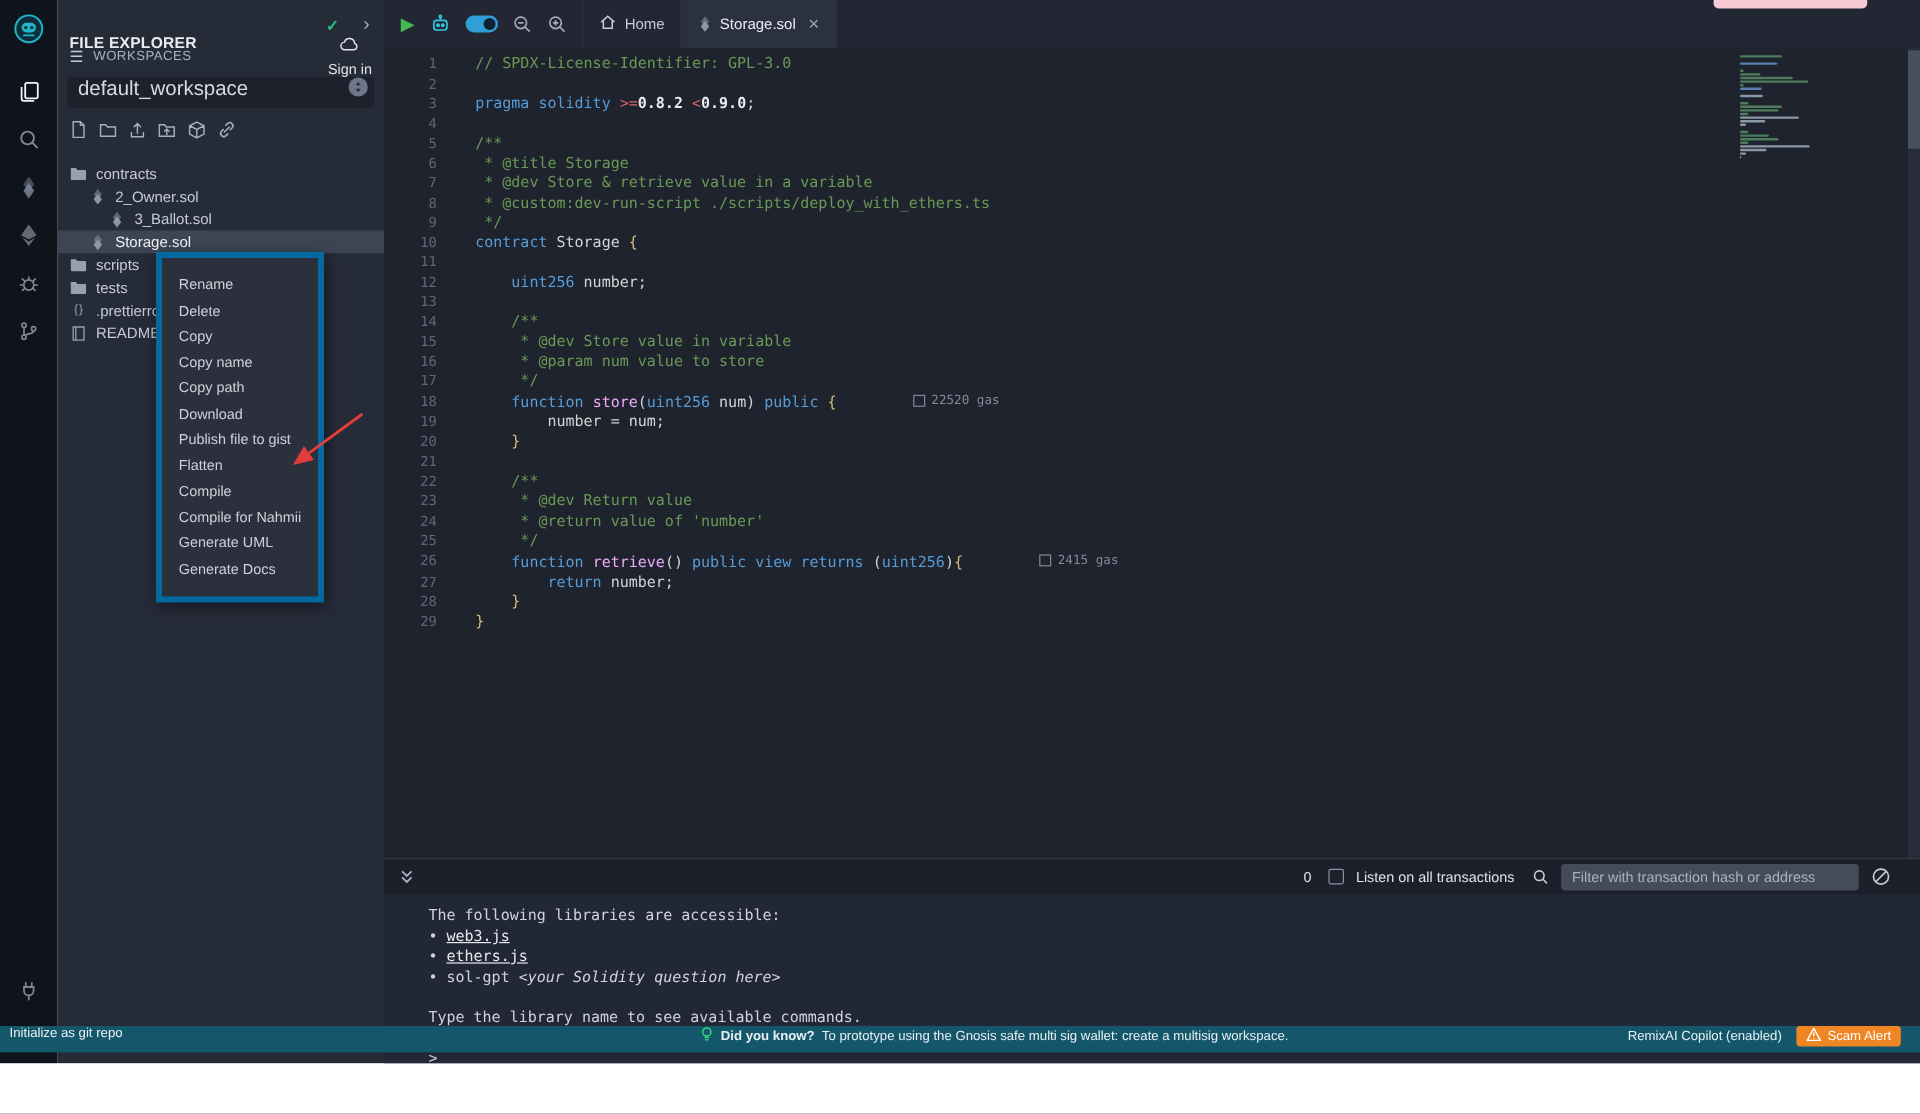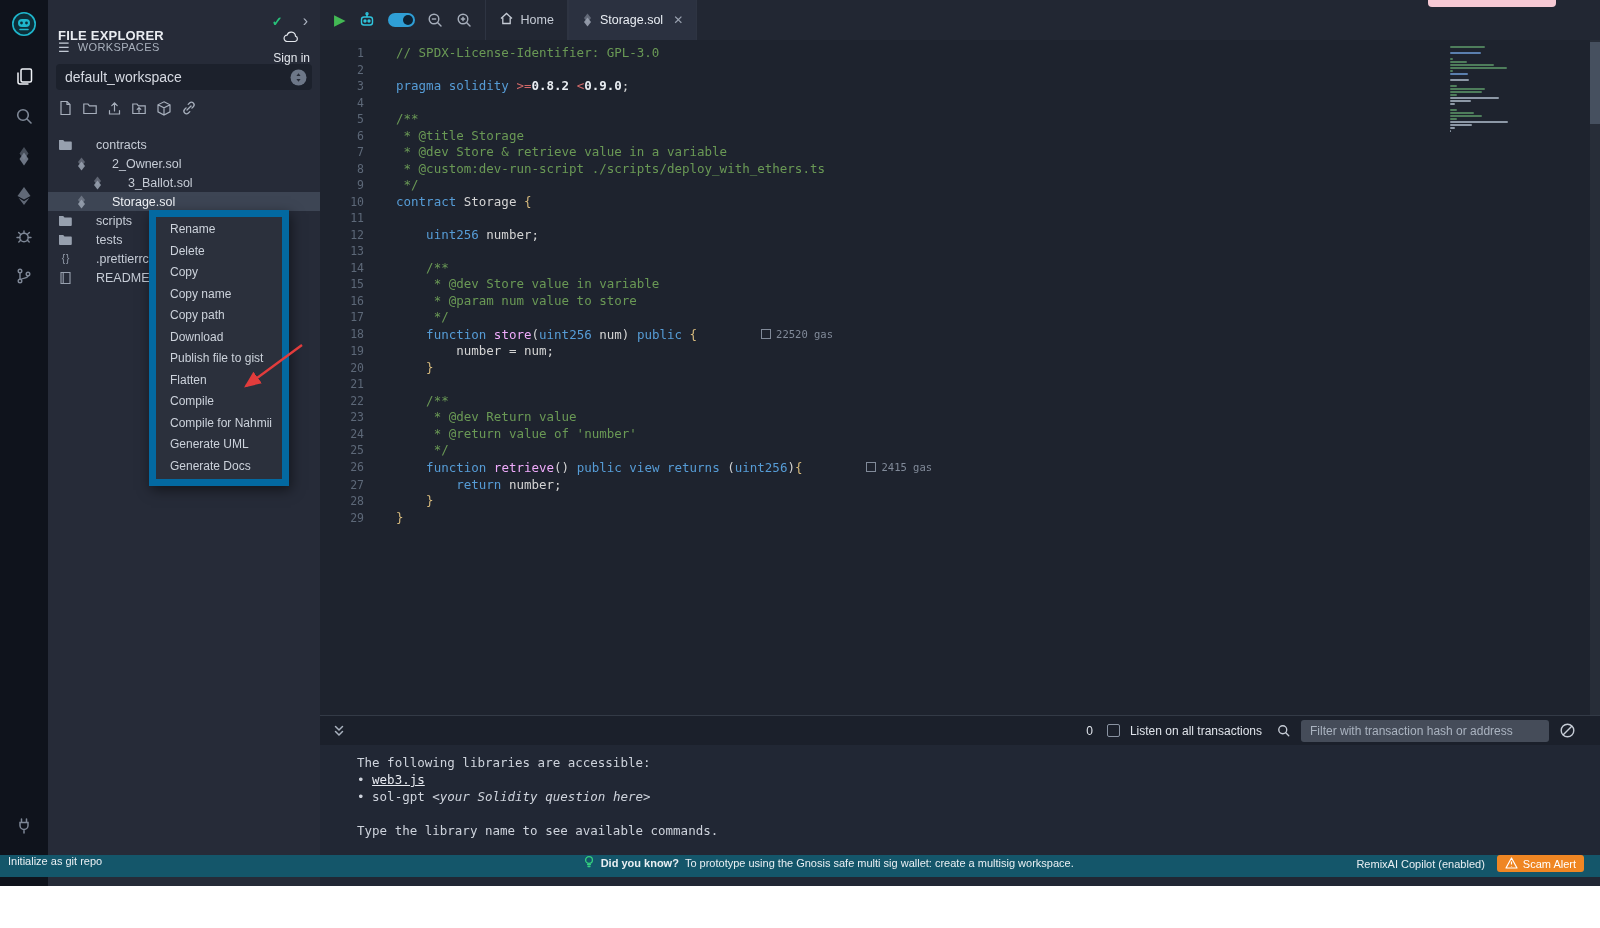--- a/index.html
+++ b/index.html
@@ -16,32 +16,32 @@
   
   #panel{position:absolute;left:48px;top:0;width:272px;height:886px;background:#262b38;z-index:4;overflow:hidden;}
   .panel-header{display:flex;align-items:center;padding:12px 12px 4px 10px;height:34px;}
   .panel-title{font-size:13px;font-weight:bold;color:#e9ecf1;flex:1;letter-spacing:.2px;margin-top:28px;}
   .check{color:#27c27a;font-size:13px;margin-right:20px;font-weight:bold;}
   .chev{color:#aab2bf;font-size:16px;line-height:1;cursor:pointer;}
   .workspaces-row{display:flex;align-items:center;padding:0 10px;height:26px;color:#aab2bf;}
   .hamburger{font-size:13px;margin-right:8px;color:#c2c9d4;cursor:pointer;}
   .workspaces-label{font-size:11px;letter-spacing:.4px;flex:1;color:#a9b1bd;}
   .signin{display:flex;align-items:center;gap:5px;color:#e2e6ec;font-size:12px;cursor:pointer;flex-direction:column;}
-  .workspace-select{margin:4px 8px 0;height:26px;background:#1c212c;border-radius:4px;display:flex;align-items:center;padding:0 5px 0 9px;font-size:14px;color:#d6dae2;cursor:pointer;gap:32px;}
+  .workspace-select{margin:4px 8px 0;height:26px;background:#1c212c;border-radius:4px;display:flex;align-items:flex-start;padding:0 5px 0 9px;font-size:17px;color:#d6dae2;cursor:pointer;gap:32px;}
   .ws-badge{margin-left:auto;display:inline-flex;}
   .panel-toolbar{display:flex;align-items:center;gap:9px;padding:10px 10px 8px;height:34px;color:#a7afbc;}
   .tb-icon{display:inline-flex;cursor:pointer;}
   #file-tree{margin-top:11px;font-size:12.5px;color:#c6ccd6;}
-  .tree-row{display:flex;align-items:center;height:19px;gap:24px;cursor:pointer;}
+  .tree-row{display:flex;align-items:center;height:19px;gap:8px;cursor:pointer;}
   .tree-row.selected{background:#3d4554;color:#eef1f5;}
   .tree-icon{width:14px;display:inline-flex;justify-content:center;color:#97a0ae;}
   .braces-glyph{font-size:10px;color:#97a0ae;letter-spacing:-1px;}
 
   
-  #context-menu{position:absolute;left:149px;top:210px;width:140px;background:#2b303c;border:7px solid #0369a1;box-shadow:2px 4px 12px rgba(0,0,0,.5);z-index:30;padding:2px 0;}
+  #context-menu{position:absolute;left:130px;top:210px;width:140px;background:#2b303c;border:5px solid #0369a1;box-shadow:2px 4px 12px rgba(0,0,0,.5);z-index:30;padding:12px 0;}
   .menu-item{height:21.5px;line-height:21.5px;padding-left:14px;font-size:12px;color:#ccd2db;cursor:pointer;white-space:nowrap;}
 
   
   #annotation-arrow{position:absolute;left:232px;top:336px;z-index:40;pointer-events:none;}
 
   
   #main{position:absolute;left:320px;top:0;right:0;height:886px;background:#1e232e;}
   #tabbar{height:40px;background:#222733;display:flex;align-items:stretch;}
   .tab-tools{display:flex;align-items:center;gap:11px;padding:0 12px 0 14px;}
   .tbtn{display:inline-flex;align-items:center;color:#a6aebb;cursor:pointer;}
@@ -459,20 +459,21 @@
     <span class="term-ban">
         <svg width="17" height="17" viewBox="0 0 17 17" fill="none" stroke="currentColor" stroke-width="1.4">
           <circle cx="8.5" cy="8.5" r="6.3"></circle>
           <path d="M4 13 L13 4"></path>
         </svg>
       </span>
   </div>
   <div id="terminal-body">
       <div class="term-line"><span class="t-pl">The following libraries are accessible:</span></div>
       <div class="term-line"><span class="t-pl">• </span><span class="t-link">web3.js</span></div>
+      <div class="term-line"><span class="t-pl">• </span><span class="t-link">ethers.js</span></div>
       <div class="term-line"><span class="t-pl">• sol-gpt </span><span class="t-em">&lt;your Solidity question here&gt;</span></div>
       <div class="term-line">&nbsp;</div>
       <div class="term-line"><span class="t-pl">Type the library name to see available commands.</span></div>
       <div class="term-line">&nbsp;</div>
       <div class="term-line"><span class="t-pl">&gt;</span></div>
     </div>
 </main>
 
 <div id="statusbar">
   <div class="sb-left">Initialize as git repo</div>

